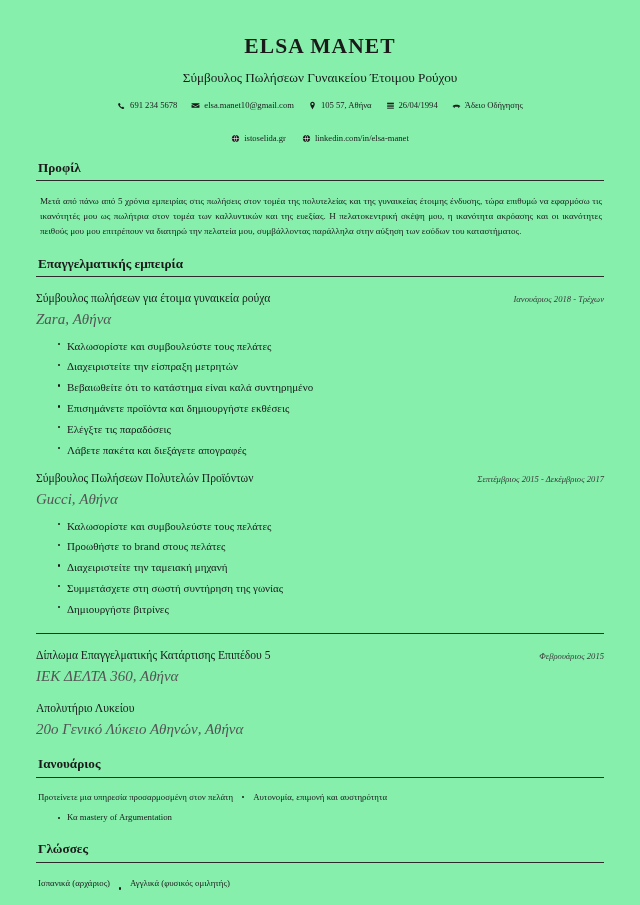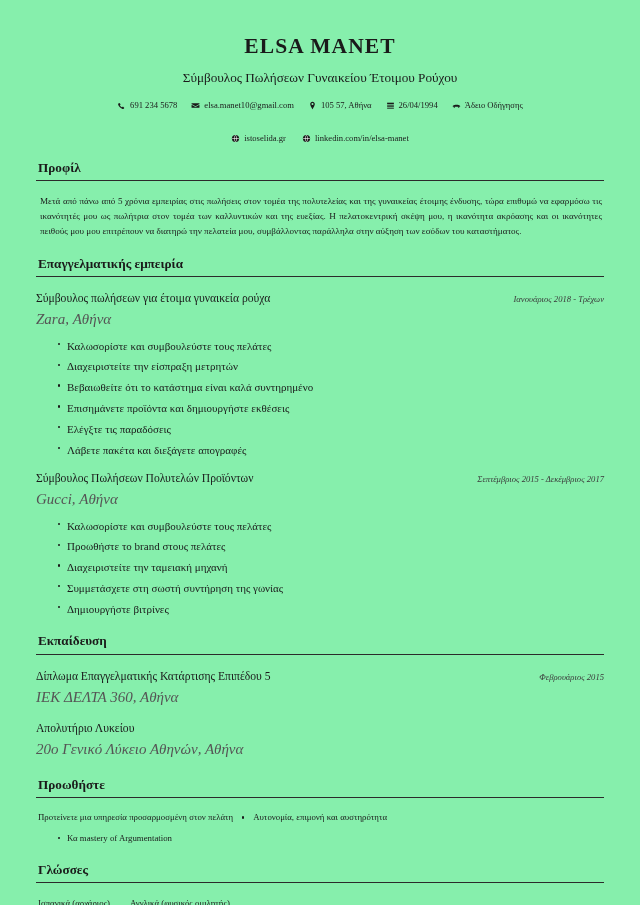--- a/index.html
+++ b/index.html
@@ -325,42 +325,41 @@
         <li>Καλωσορίστε και συμβουλεύστε τους πελάτες</li>
         <li>Προωθήστε το brand στους πελάτες</li>
         <li>Διαχειριστείτε την ταμειακή μηχανή</li>
         <li>Συμμετάσχετε στη σωστή συντήρηση της γωνίας</li>
         <li>Δημιουργήστε βιτρίνες</li>
       </ul>
     </div>
   </div>
 
   <div class="section">
-    <div class="sec-head">Εκπαίδευση</div>
     <hr class="sec-rule">
 
     <div class="entry">
       <div class="entry-top">
         <div class="entry-title">Δίπλωμα Επαγγελματικής Κατάρτισης Επιπέδου 5</div>
         <div class="entry-date">Φεβρουάριος 2015</div>
       </div>
       <div class="entry-org">IEK ΔΕΛΤΑ 360, Αθήνα</div>
     </div>
 
     <div class="entry sub">
       <div class="entry-top">
         <div class="entry-title">Απολυτήριο Λυκείου</div>
         <div class="entry-date"></div>
       </div>
       <div class="entry-org">20ο Γενικό Λύκειο Αθηνών, Αθήνα</div>
     </div>
   </div>
 
   <div class="section">
-    <div class="sec-head">Προωθήστε</div>
+    <div class="sec-head">Ιανουάριος</div>
     <hr class="sec-rule">
     <div class="skills-line">
       <span class="skill-txt">Προτείνετε μια υπηρεσία προσαρμοσμένη στον πελάτη</span>
       <span class="skill-sep"></span>
       <span class="skill-txt">Αυτονομία, επιμονή και αυστηρότητα</span>
     </div>
     <ul class="skill-rest">
       <li>Κα mastery of Argumentation</li>
     </ul>
   </div>

